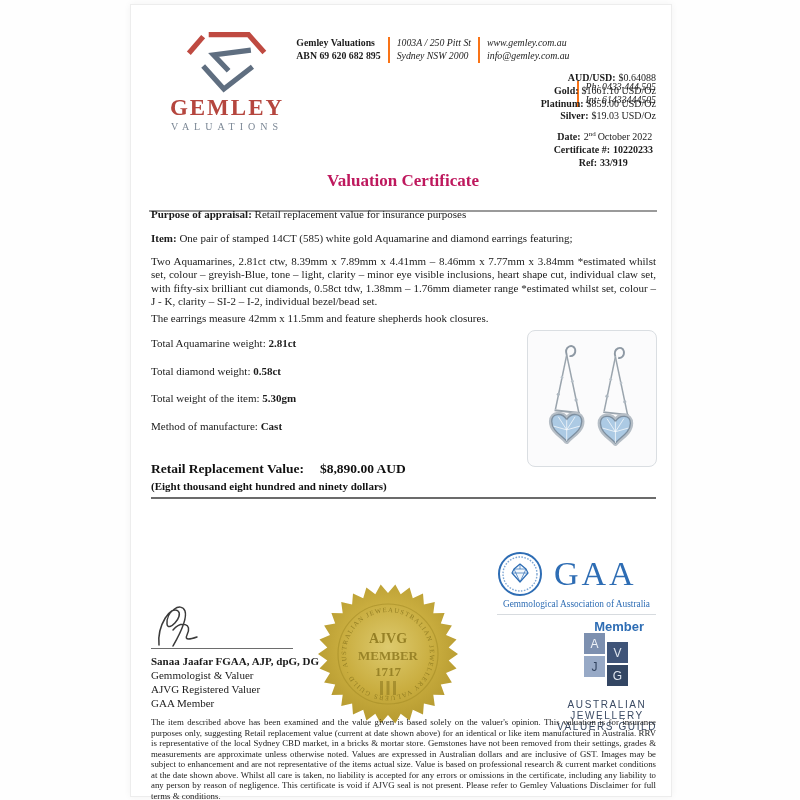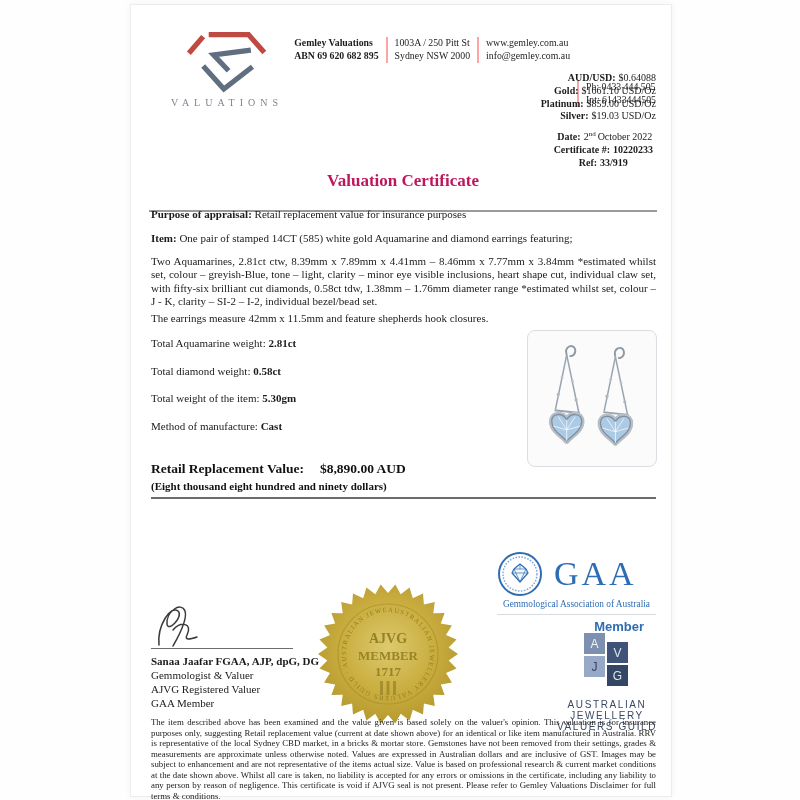--- a/index.html
+++ b/index.html
@@ -11,21 +11,21 @@
   
   .brand{position:absolute;left:34px;top:26px;width:124px;text-align:center;}
   .brand svg{display:block;margin:0 auto 4px auto;}
   .brand-name{font-size:23px;font-weight:bold;color:#b5463e;letter-spacing:2px;line-height:22px;}
   .brand-tag{font-size:10px;color:#7a8694;letter-spacing:5px;margin-top:2px;}
 
   
   .hcols{position:absolute;top:32px;right:15px;display:flex;align-items:flex-start;}
   .hcol{font-size:9.8px;line-height:12.8px;padding:0 7px;white-space:nowrap;}
   .hcol.first{font-weight:bold;padding-left:0;}
-  .hcol.sep{border-left:2px solid #fca5a5;}
+  .hcol.sep{border-left:2px solid #f97316;font-style:italic;}
   .hcol.last{padding-right:0;margin-top:44px;}
 
   
   .rates{position:absolute;top:67px;right:15px;text-align:right;font-size:10px;line-height:12.8px;}
   .meta{position:absolute;top:126px;right:15px;text-align:center;font-size:10px;line-height:12.8px;}
   .rates b,.meta b{margin-right:3px;}
   sup{font-size:7px;vertical-align:super;line-height:0;}
   .dr{margin-left:2px;}
 
   
@@ -92,20 +92,21 @@
 <div class="canvas">
   <div class="page">
 
     <div class="brand">
       <svg width="88" height="62" viewBox="0 0 100 78">
         <path d="M2,28 L20,7" stroke="#bf4a41" stroke-width="6.5" fill="none"></path>
         <path d="M27,4.5 L77,4.5 L97,27" stroke="#bf4a41" stroke-width="6.5" fill="none" stroke-linejoin="miter"></path>
         <path d="M80,24 L33,30 L52,50" stroke="#5f6e80" stroke-width="6.5" fill="none" stroke-linejoin="miter"></path>
         <path d="M20,44 L46,73 L82,45" stroke="#5f6e80" stroke-width="6.5" fill="none" stroke-linejoin="miter"></path>
       </svg>
+      <div class="brand-name">GEMLEY</div>
       <div class="brand-tag">VALUATIONS</div>
     </div>
 
     <div class="hcols">
       <div class="hcol first">
         <div>Gemley Valuations</div>
         <div>ABN 69 620 682 895</div>
       </div>
       <div class="hcol sep">
         <div>1003A / 250 Pitt St</div>

